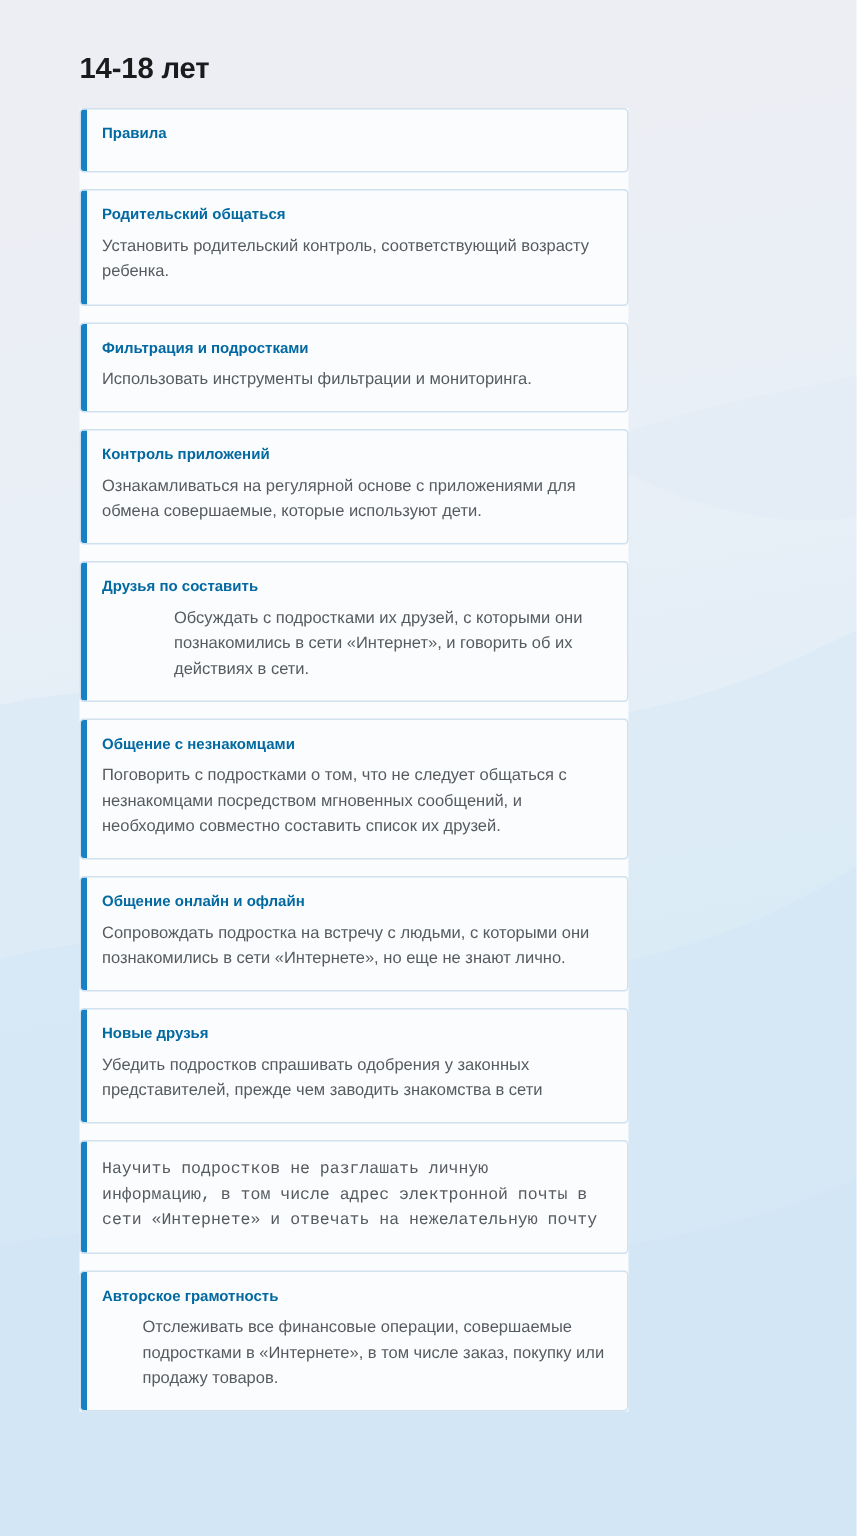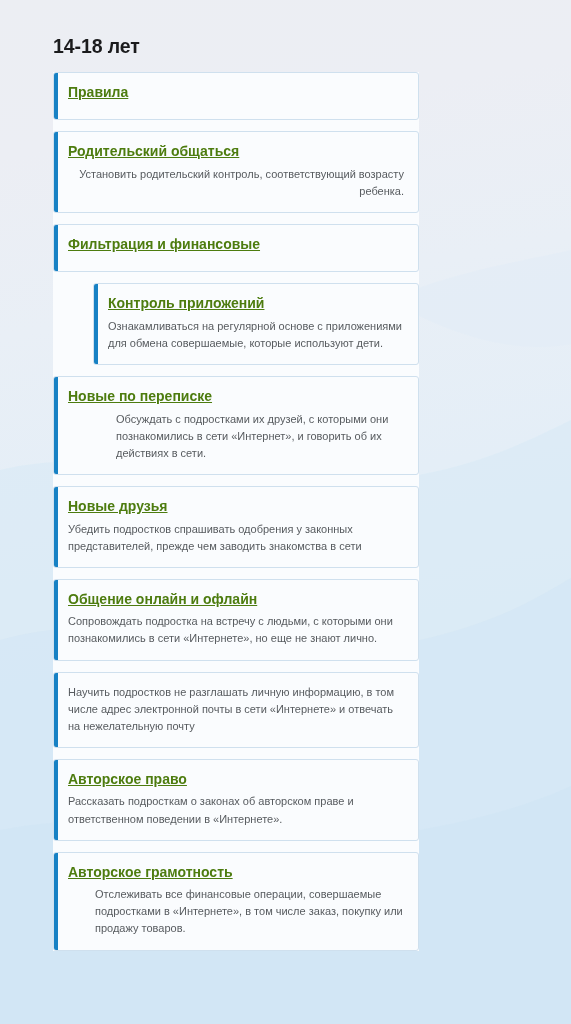--- a/index.html
+++ b/index.html
@@ -76,25 +76,24 @@
   .card-accent {
     position: absolute;
     left: 0;
     top: 0;
     bottom: 0;
     width: 4px;
     background: #1781c4;
   }
   .card-title {
     margin: 0 0 6px 0;
-    font-size: 14px;
+    font-size: 10px;
     font-weight: bold;
-    color: #4d7c0f;
+    color: #0369a1;
     line-height: 1.2;
-    text-decoration: underline;
   }
   .card-desc {
     margin: 0;
     font-size: 11px;
     color: #575b5f;
     line-height: 1.55;
     max-width: 452px;
   }
 </style>
 </head>
@@ -114,54 +113,55 @@
   <h1 id="page-title" style="color: rgb(27, 27, 29);">14-18 лет</h1>
 
   <div id="card-list" style="background: rgb(250, 252, 254); border-color: rgb(207, 224, 238);">
       <div class="card" style="background: rgb(250, 252, 254); border-color: rgb(207, 224, 238);">
     <span class="card-accent" style="background: rgb(23, 129, 196);"></span>
     <h2 class="card-title">Правила</h2>
   </div>
       <div class="card" style="background: rgb(250, 252, 254); border-color: rgb(207, 224, 238);">
     <span class="card-accent" style="background: rgb(23, 129, 196);"></span>
     <h2 class="card-title">Родительский общаться</h2>
-    <p class="card-desc" style="color: rgb(87, 91, 95); text-align: right;">Установить родительский контроль, соответствующий возрасту ребенка.</p>
+    <p class="card-desc" style="color: rgb(87, 91, 95);">Установить родительский контроль, соответствующий возрасту ребенка.</p>
   </div>
       <div class="card" style="background: rgb(250, 252, 254); border-color: rgb(207, 224, 238);">
     <span class="card-accent" style="background: rgb(23, 129, 196);"></span>
-    <h2 class="card-title">Фильтрация и финансовые</h2>
+    <h2 class="card-title">Фильтрация и подростками</h2>
+    <p class="card-desc" style="color: rgb(87, 91, 95);">Использовать инструменты фильтрации и мониторинга.</p>
   </div>
-      <div class="card" style="background: rgb(250, 252, 254); border-color: rgb(207, 224, 238); margin-left: 40px;">
+      <div class="card" style="background: rgb(250, 252, 254); border-color: rgb(207, 224, 238);">
     <span class="card-accent" style="background: rgb(23, 129, 196);"></span>
     <h2 class="card-title">Контроль приложений</h2>
     <p class="card-desc" style="color: rgb(87, 91, 95);">Ознакамливаться на регулярной основе с приложениями для обмена совершаемые, которые используют дети.</p>
   </div>
       <div class="card" style="background: rgb(250, 252, 254); border-color: rgb(207, 224, 238);">
     <span class="card-accent" style="background: rgb(23, 129, 196);"></span>
-    <h2 class="card-title">Новые по переписке</h2>
+    <h2 class="card-title">Друзья по составить</h2>
     <p class="card-desc" style="color: rgb(87, 91, 95); margin-left: 48px;">Обсуждать с подростками их друзей, с которыми они познакомились в сети «Интернет», и говорить об их действиях в сети.</p>
+  </div>
+      <div class="card" style="background: rgb(250, 252, 254); border-color: rgb(207, 224, 238);">
+    <span class="card-accent" style="background: rgb(23, 129, 196);"></span>
+    <h2 class="card-title">Общение с незнакомцами</h2>
+    <p class="card-desc" style="color: rgb(87, 91, 95);">Поговорить с подростками о том, что не следует общаться с незнакомцами посредством мгновенных сообщений, и необходимо совместно составить список их друзей.</p>
+  </div>
+      <div class="card" style="background: rgb(250, 252, 254); border-color: rgb(207, 224, 238);">
+    <span class="card-accent" style="background: rgb(23, 129, 196);"></span>
+    <h2 class="card-title">Общение онлайн и офлайн</h2>
+    <p class="card-desc" style="color: rgb(87, 91, 95);">Сопровождать подростка на встречу с людьми, с которыми они познакомились в сети «Интернете», но еще не знают лично.</p>
   </div>
       <div class="card" style="background: rgb(250, 252, 254); border-color: rgb(207, 224, 238);">
     <span class="card-accent" style="background: rgb(23, 129, 196);"></span>
     <h2 class="card-title">Новые друзья</h2>
     <p class="card-desc" style="color: rgb(87, 91, 95);">Убедить подростков спрашивать одобрения у законных представителей, прежде чем заводить знакомства в сети</p>
   </div>
       <div class="card" style="background: rgb(250, 252, 254); border-color: rgb(207, 224, 238);">
     <span class="card-accent" style="background: rgb(23, 129, 196);"></span>
-    <h2 class="card-title">Общение онлайн и офлайн</h2>
-    <p class="card-desc" style="color: rgb(87, 91, 95);">Сопровождать подростка на встречу с людьми, с которыми они познакомились в сети «Интернете», но еще не знают лично.</p>
-  </div>
-      <div class="card" style="background: rgb(250, 252, 254); border-color: rgb(207, 224, 238);">
-    <span class="card-accent" style="background: rgb(23, 129, 196);"></span>
-    <p class="card-desc" style="color: rgb(87, 91, 95);">Научить подростков не разглашать личную информацию, в том числе адрес электронной почты в сети «Интернете» и отвечать на нежелательную почту</p>
-  </div>
-      <div class="card" style="background: rgb(250, 252, 254); border-color: rgb(207, 224, 238);">
-    <span class="card-accent" style="background: rgb(23, 129, 196);"></span>
-    <h2 class="card-title">Авторское право</h2>
-    <p class="card-desc" style="color: rgb(87, 91, 95);">Рассказать подросткам о законах об авторском праве и ответственном поведении в «Интернете».</p>
+    <p class="card-desc" style="color: rgb(87, 91, 95); font-family: Liberation Mono, monospace;">Научить подростков не разглашать личную информацию, в том числе адрес электронной почты в сети «Интернете» и отвечать на нежелательную почту</p>
   </div>
       <div class="card" style="background: rgb(250, 252, 254); border-color: rgb(207, 224, 238);">
     <span class="card-accent" style="background: rgb(23, 129, 196);"></span>
     <h2 class="card-title">Авторское грамотность</h2>
     <p class="card-desc" style="color: rgb(87, 91, 95); margin-left: 27px;">Отслеживать все финансовые операции, совершаемые подростками в «Интернете», в том числе заказ, покупку или продажу товаров.</p>
   </div>
     </div>
 
 </div>
 

